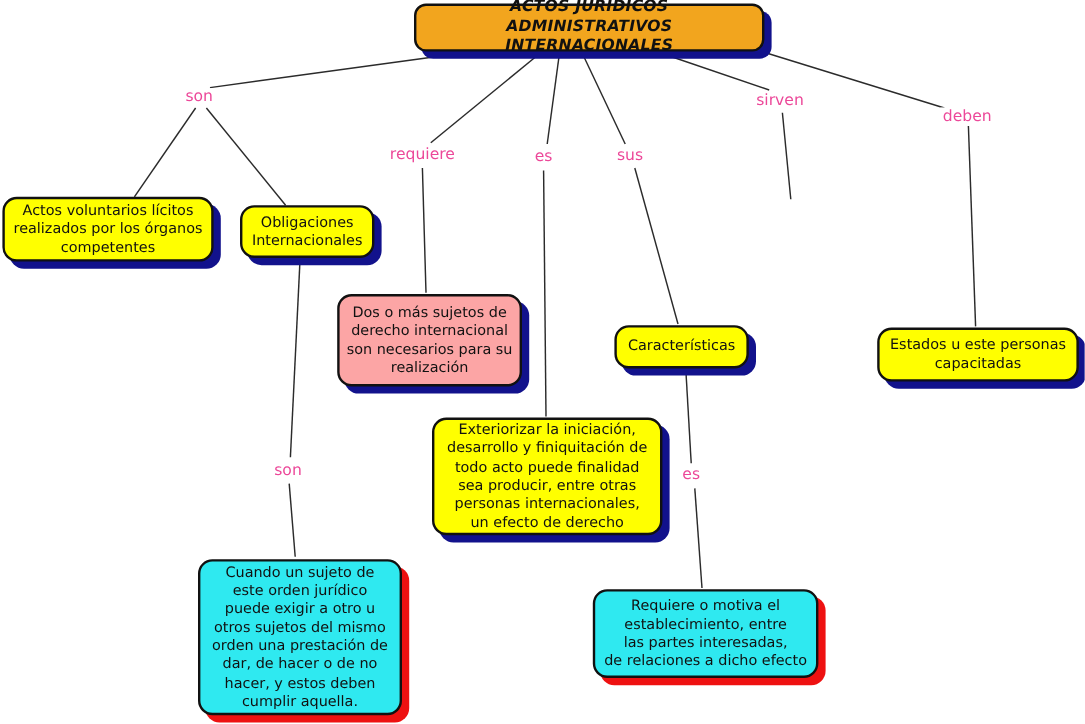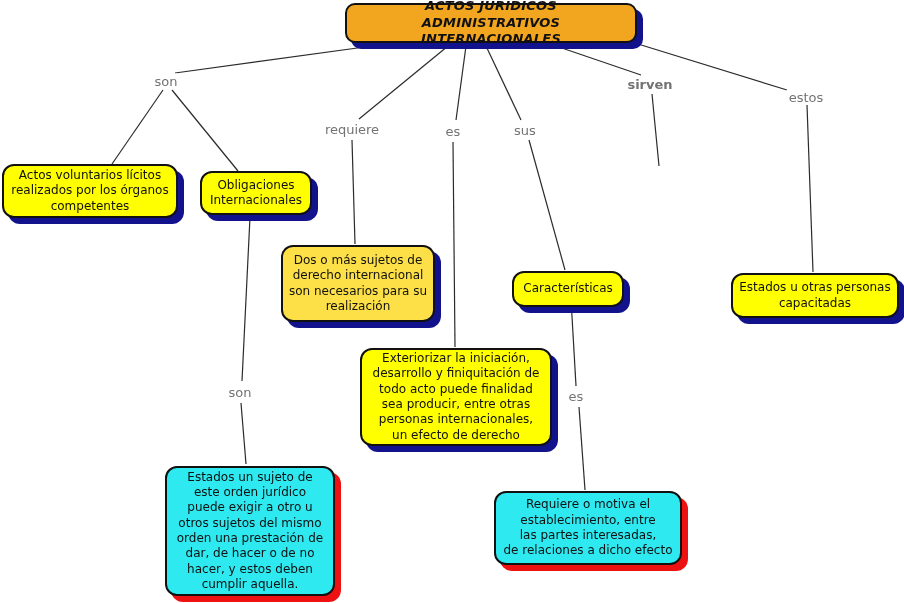--- a/index.html
+++ b/index.html
@@ -24,21 +24,21 @@
     z-index:2;
   }
   .node.title{
     font-size:13px;font-weight:bold;font-style:italic;
     border-radius:10px;
     letter-spacing:0.2px;
   }
   .link-label{
     position:absolute;
     transform:translate(-50%,-50%);
-    font-size:13px;color:#737373;
+    font-size:13px;color:#ec4899;
     background:#ffffff;
     padding:0 2px;
     z-index:3;
     white-space:nowrap;
   }
   
   #n0{left:345px;top:3px;width:292px;height:40px;}
   #n1{left:2px;top:164px;width:176px;height:54px;}
   #n2{left:200px;top:171px;width:112px;height:44px;text-align:center;}
   #n3{left:281px;top:245px;width:154px;height:77px;}
@@ -46,21 +46,21 @@
   #n5{left:512px;top:271px;width:112px;height:28px;}
   #n6{left:562px;top:167px;width:200px;height:63px;}
   #n7{left:731px;top:273px;width:168px;height:45px;}
   #n8{left:165px;top:466px;width:170px;height:130px;}
   #n9{left:494px;top:491px;width:188px;height:74px;text-align:center;}
   
   #l0{left:166px;top:81px;}
   #l1{left:352px;top:129px;}
   #l2{left:453px;top:131px;}
   #l3{left:525px;top:130px;}
-  #l4{left:650px;top:84px;font-weight:bold;}
+  #l4{left:650px;top:84px;}
   #l5{left:806px;top:97px;}
   #l6{left:240px;top:392px;}
   #l7{left:576px;top:396px;}
 </style>
 </head>
 <body>
 
 <div id="canvas">
 
   <svg id="wires" viewBox="0 0 904 603" xmlns="http://www.w3.org/2000/svg">
@@ -85,48 +85,48 @@
     </g>
   </svg>
 
   <div id="n0" class="node title" style="background: rgb(242, 165, 30); box-shadow: rgb(18, 18, 140) 6px 6px 0px;">ACTOS JURÍDICOS
 ADMINISTRATIVOS INTERNACIONALES</div>
   <div id="n1" class="node" style="background: rgb(255, 255, 0); box-shadow: rgb(18, 18, 140) 6px 6px 0px;">Actos voluntarios lícitos
 realizados por los órganos
 competentes</div>
   <div id="n2" class="node" style="background: rgb(255, 255, 0); box-shadow: rgb(18, 18, 140) 6px 6px 0px;">Obligaciones
 Internacionales</div>
-  <div id="n3" class="node" style="background: #fde047; box-shadow: rgb(18, 18, 140) 6px 6px 0px;">Dos o más sujetos de
+  <div id="n3" class="node" style="background: #fca5a5; box-shadow: rgb(18, 18, 140) 6px 6px 0px;">Dos o más sujetos de
 derecho internacional
 son necesarios para su
 realización</div>
   <div id="n4" class="node" style="background: rgb(255, 255, 0); box-shadow: rgb(18, 18, 140) 6px 6px 0px;">Exteriorizar la iniciación,
 desarrollo y finiquitación de
 todo acto puede finalidad
 sea producir, entre otras
 personas internacionales,
 un efecto de derecho</div>
   <div id="n5" class="node" style="background: rgb(255, 255, 0); box-shadow: rgb(18, 18, 140) 6px 6px 0px; text-align: center;">Características</div>
-  <div id="n7" class="node" style="background: rgb(255, 255, 0); box-shadow: rgb(18, 18, 140) 6px 6px 0px;">Estados u otras personas
+  <div id="n7" class="node" style="background: rgb(255, 255, 0); box-shadow: rgb(18, 18, 140) 6px 6px 0px;">Estados u este personas
 capacitadas</div>
-  <div id="n8" class="node" style="background: rgb(47, 233, 240); box-shadow: rgb(238, 17, 17) 6px 6px 0px;">Estados un sujeto de
+  <div id="n8" class="node" style="background: rgb(47, 233, 240); box-shadow: rgb(238, 17, 17) 6px 6px 0px;">Cuando un sujeto de
 este orden jurídico
 puede exigir a otro u
 otros sujetos del mismo
 orden una prestación de
 dar, de hacer o de no
 hacer, y estos deben
 cumplir aquella.</div>
   <div id="n9" class="node" style="background: rgb(47, 233, 240); box-shadow: rgb(238, 17, 17) 6px 6px 0px;">Requiere o motiva el
 establecimiento, entre
 las partes interesadas,
 de relaciones a dicho efecto</div>
 
   <span id="l0" class="link-label">son</span>
   <span id="l1" class="link-label">requiere</span>
   <span id="l2" class="link-label">es</span>
   <span id="l3" class="link-label">sus</span>
   <span id="l4" class="link-label">sirven</span>
-  <span id="l5" class="link-label">estos</span>
+  <span id="l5" class="link-label">deben</span>
   <span id="l6" class="link-label">son</span>
   <span id="l7" class="link-label">es</span>
 
 </div>
 
 </body></html>

